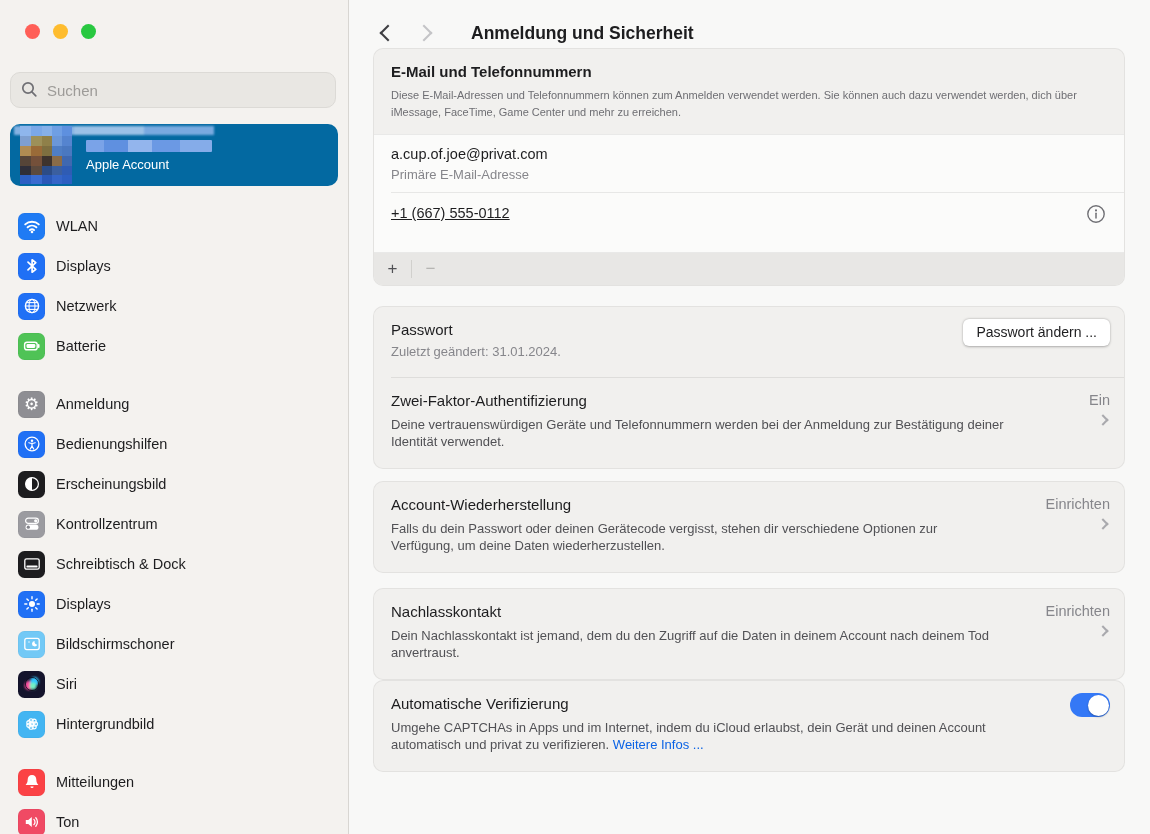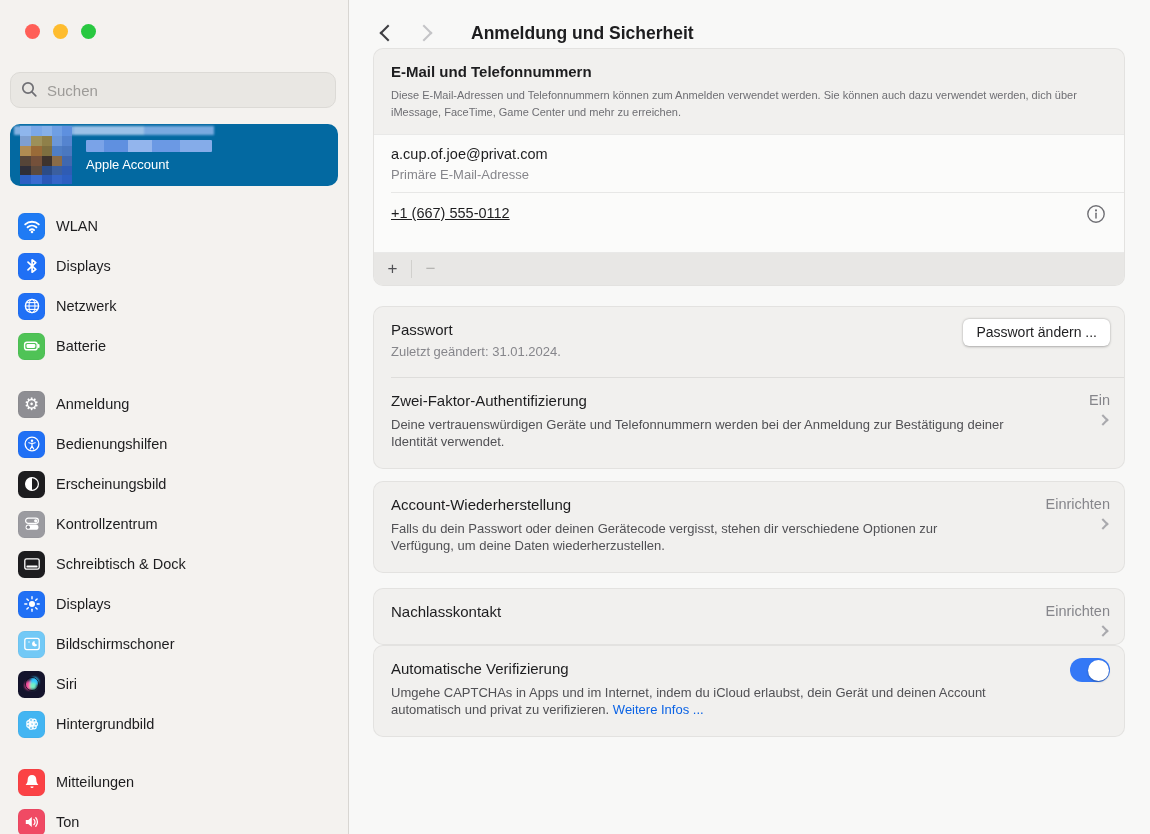--- a/index.html
+++ b/index.html
@@ -392,20 +392,21 @@
       <div class="right-col">
         <span class="row-value">Einrichten</span>
         <span class="chev-r"></span>
       </div>
     </div>
   </section>
 
   <section class="card">
     <div class="set-row">
       <div class="row-title">Nachlasskontakt</div>
+      <div class="row-desc desc-legacy">Dein Nachlasskontakt ist jemand, dem du den Zugriff auf die Daten in deinem Account nach deinem Tod anvertraust.</div>
       <div class="right-col">
         <span class="row-value">Einrichten</span>
         <span class="chev-r"></span>
       </div>
     </div>
   </section>
 </div>
 
     <section class="card">
       <div class="set-row">

